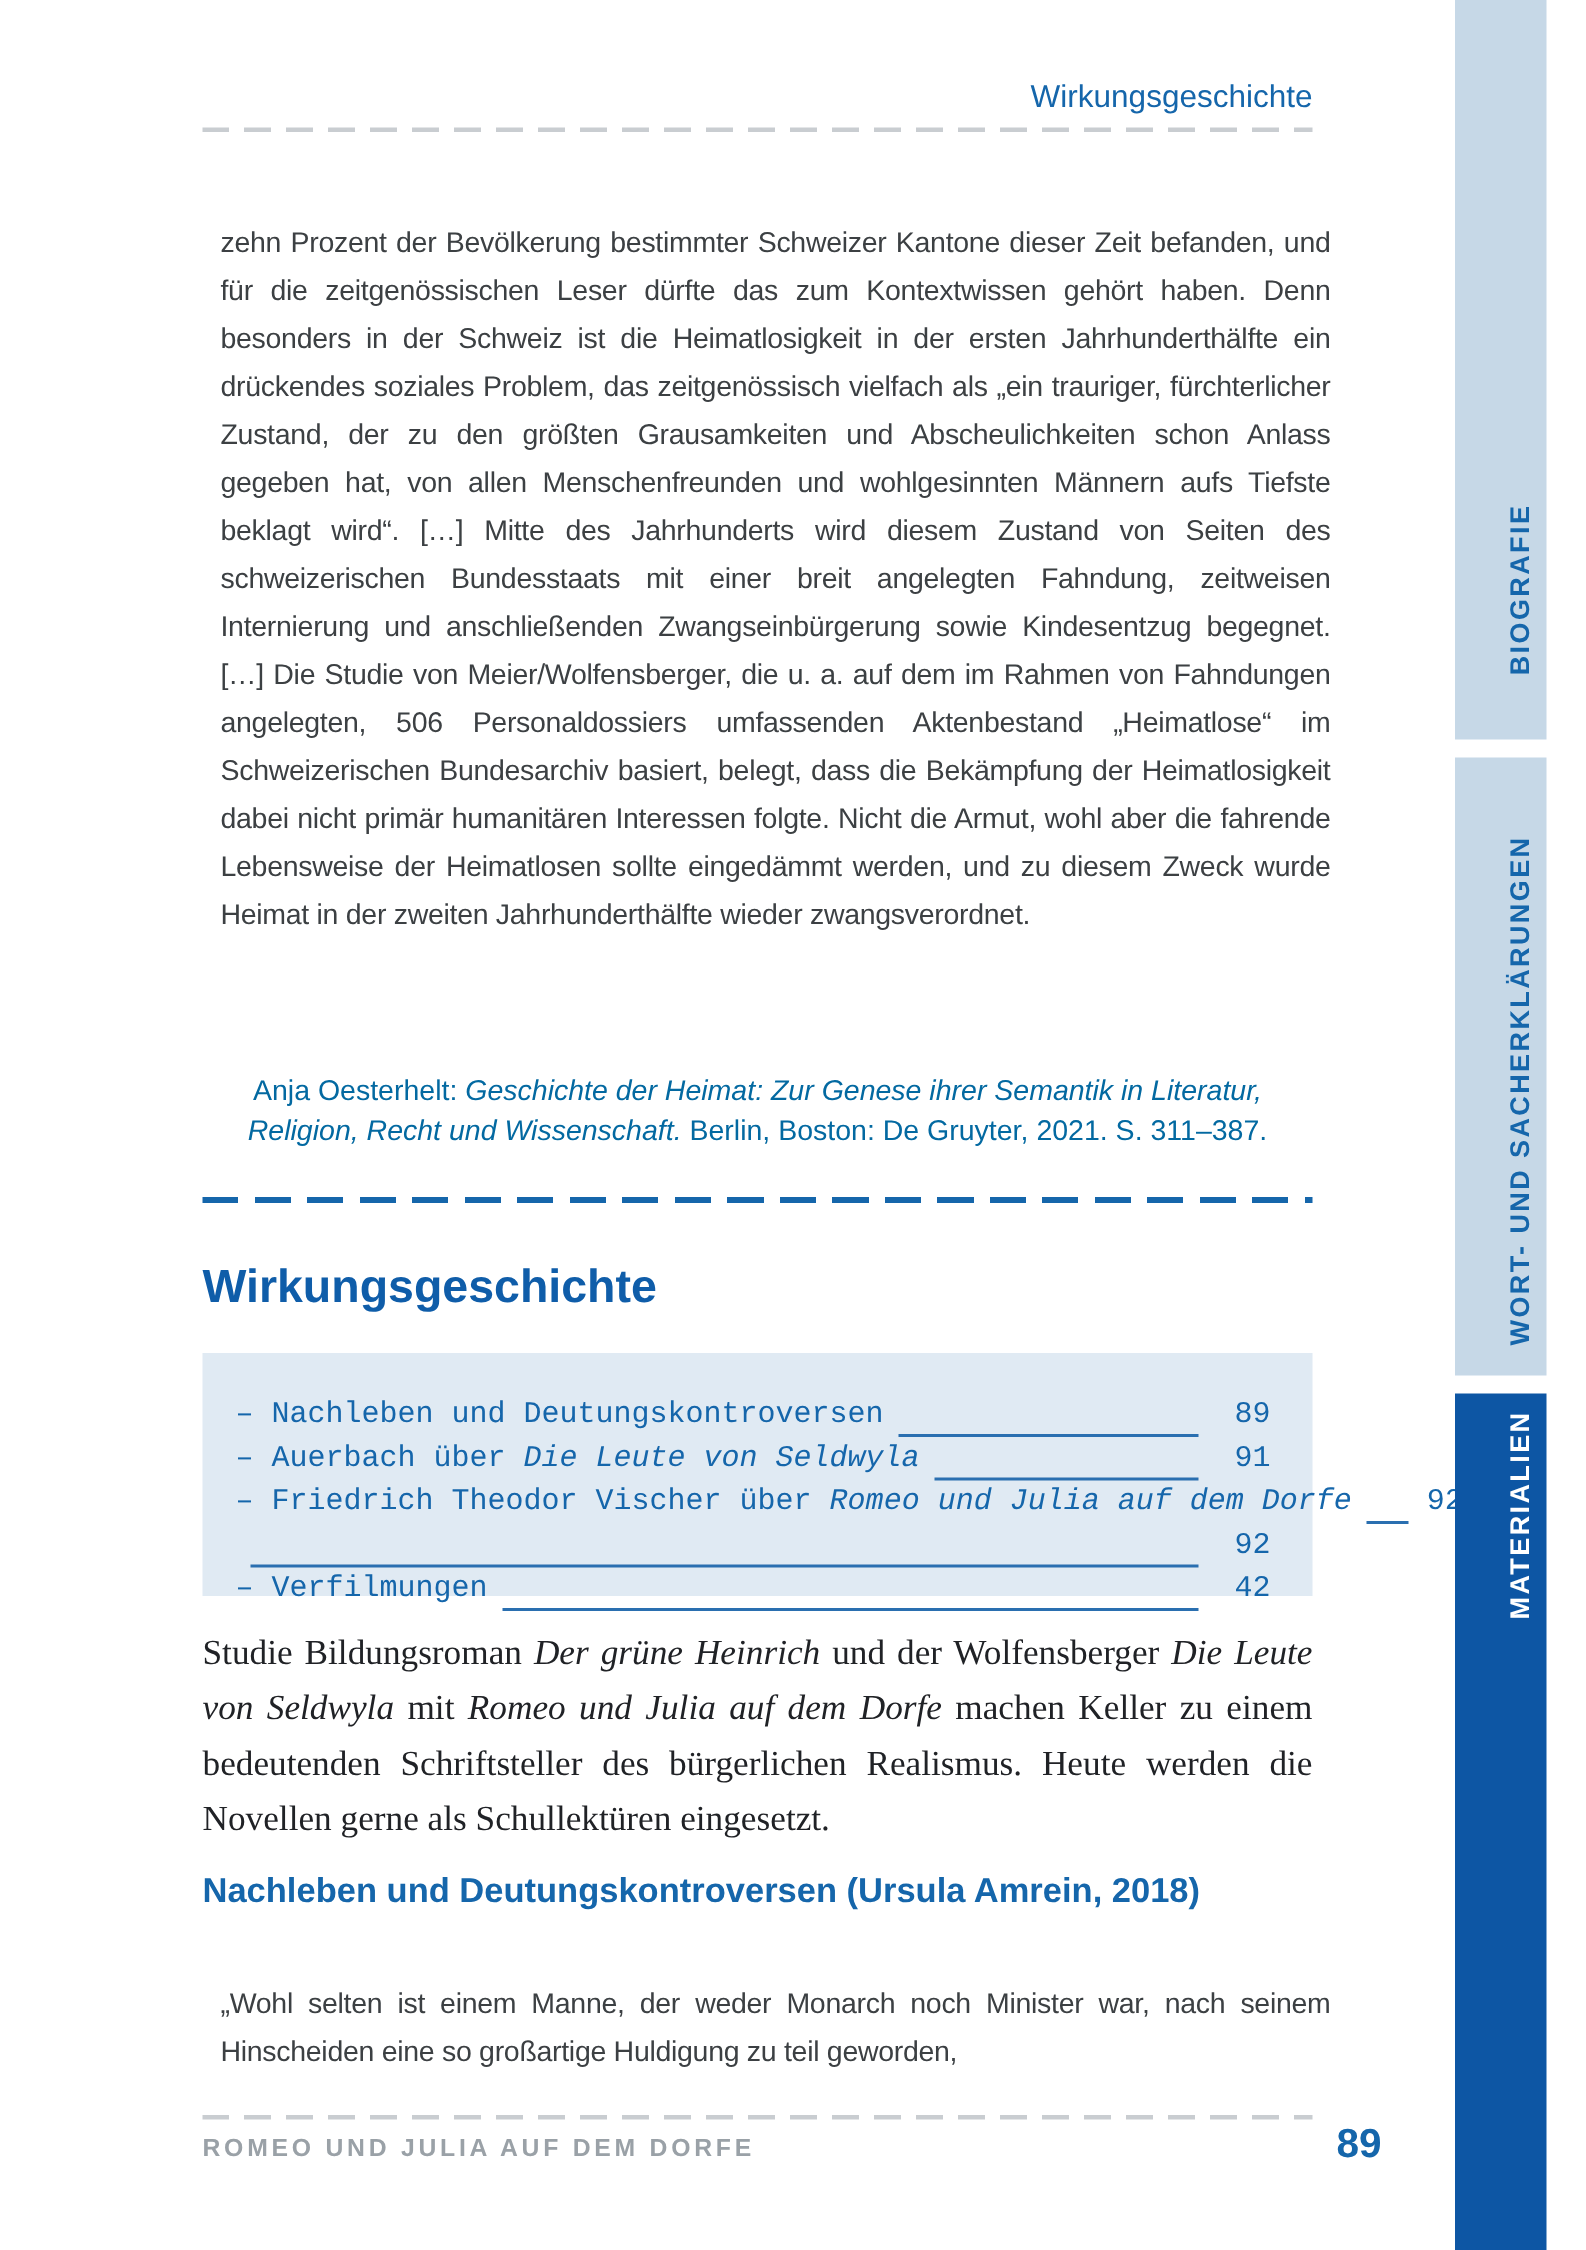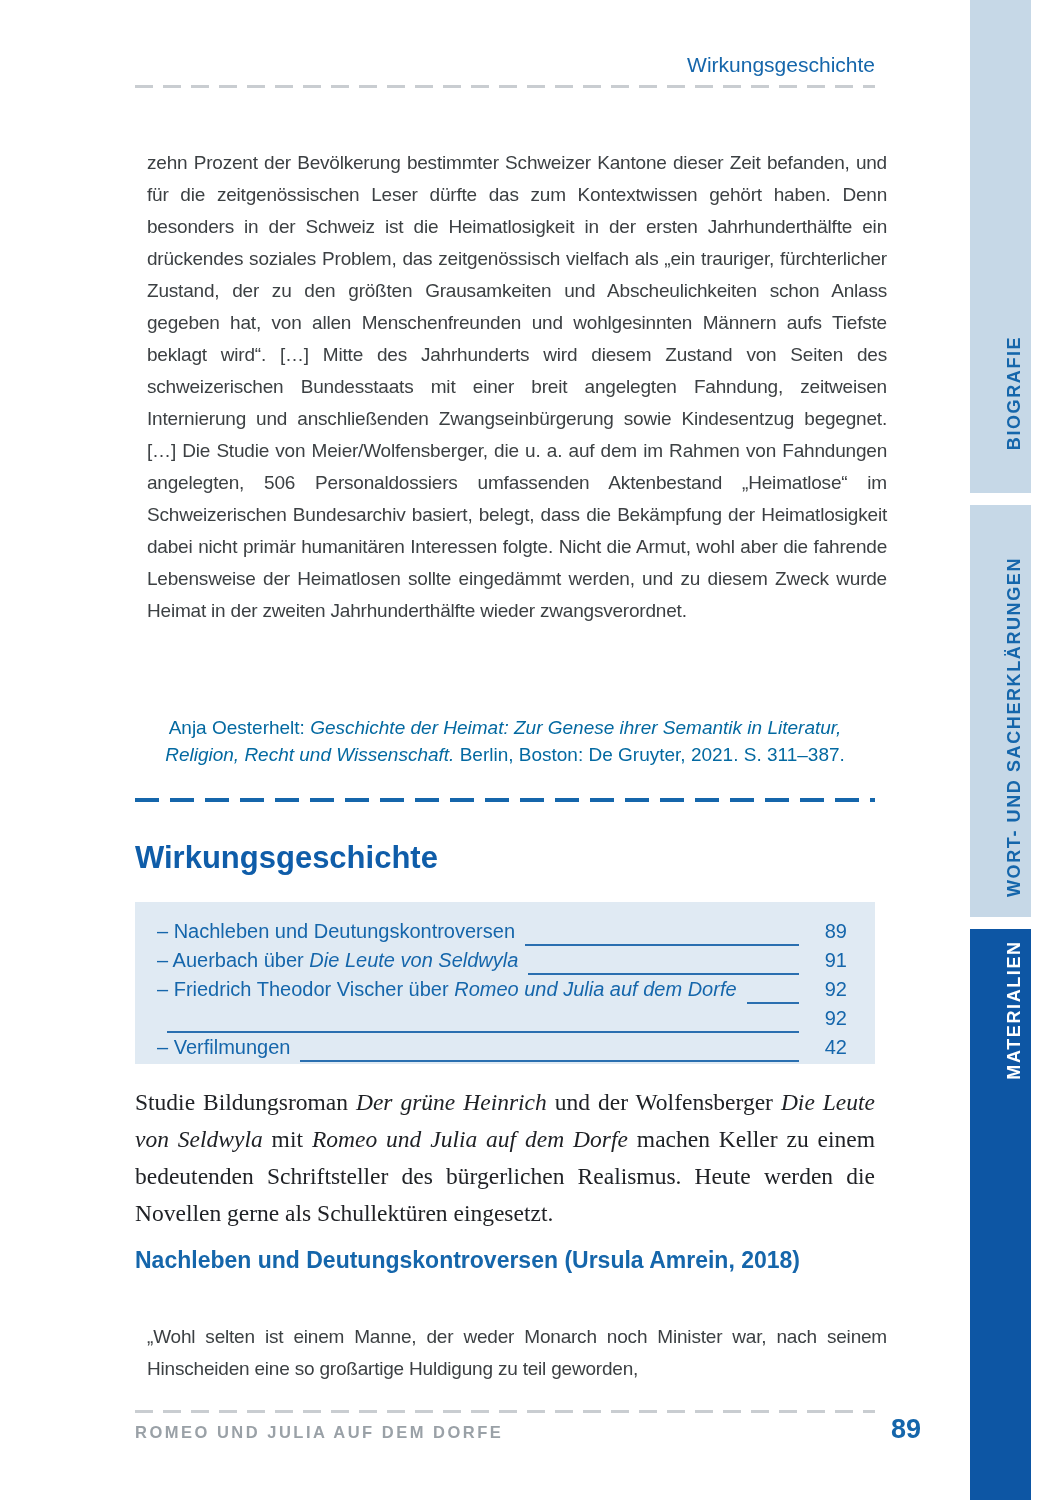--- a/index.html
+++ b/index.html
@@ -43,21 +43,21 @@
     font-size:19px;line-height:27px;color:#0369a1;text-align:center;margin-top:12px;
   }
 
   .section-heading{
     position:absolute;top:840px;left:135px;width:740px;
     font-size:31px;font-weight:700;color:var(--blue-heading);
   }
 
   .toc-box{
     position:absolute;top:902px;left:135px;width:740px;height:162px;
-    background:var(--toc-bg);padding:15px 28px 0 22px;
+    background:var(--toc-bg);padding:27px 28px 0 22px;font-family:Liberation Mono, monospace;
   }
   .toc-row{display:flex;align-items:flex-end;line-height:29px;cursor:pointer;}
   .toc-label{font-size:20px;color:var(--blue-text);white-space:nowrap;}
   .toc-label i{font-style:italic;}
   .toc-leader{flex:1;height:23px;border-bottom:2px solid var(--leader);margin:0 12px 0 10px;min-width:28px;}
   .toc-page{width:36px;text-align:right;font-size:20px;color:var(--blue-text);}
 
   .serif-para{
     position:absolute;top:1084px;left:135px;width:740px;
     font-family:"Liberation Serif",serif;

